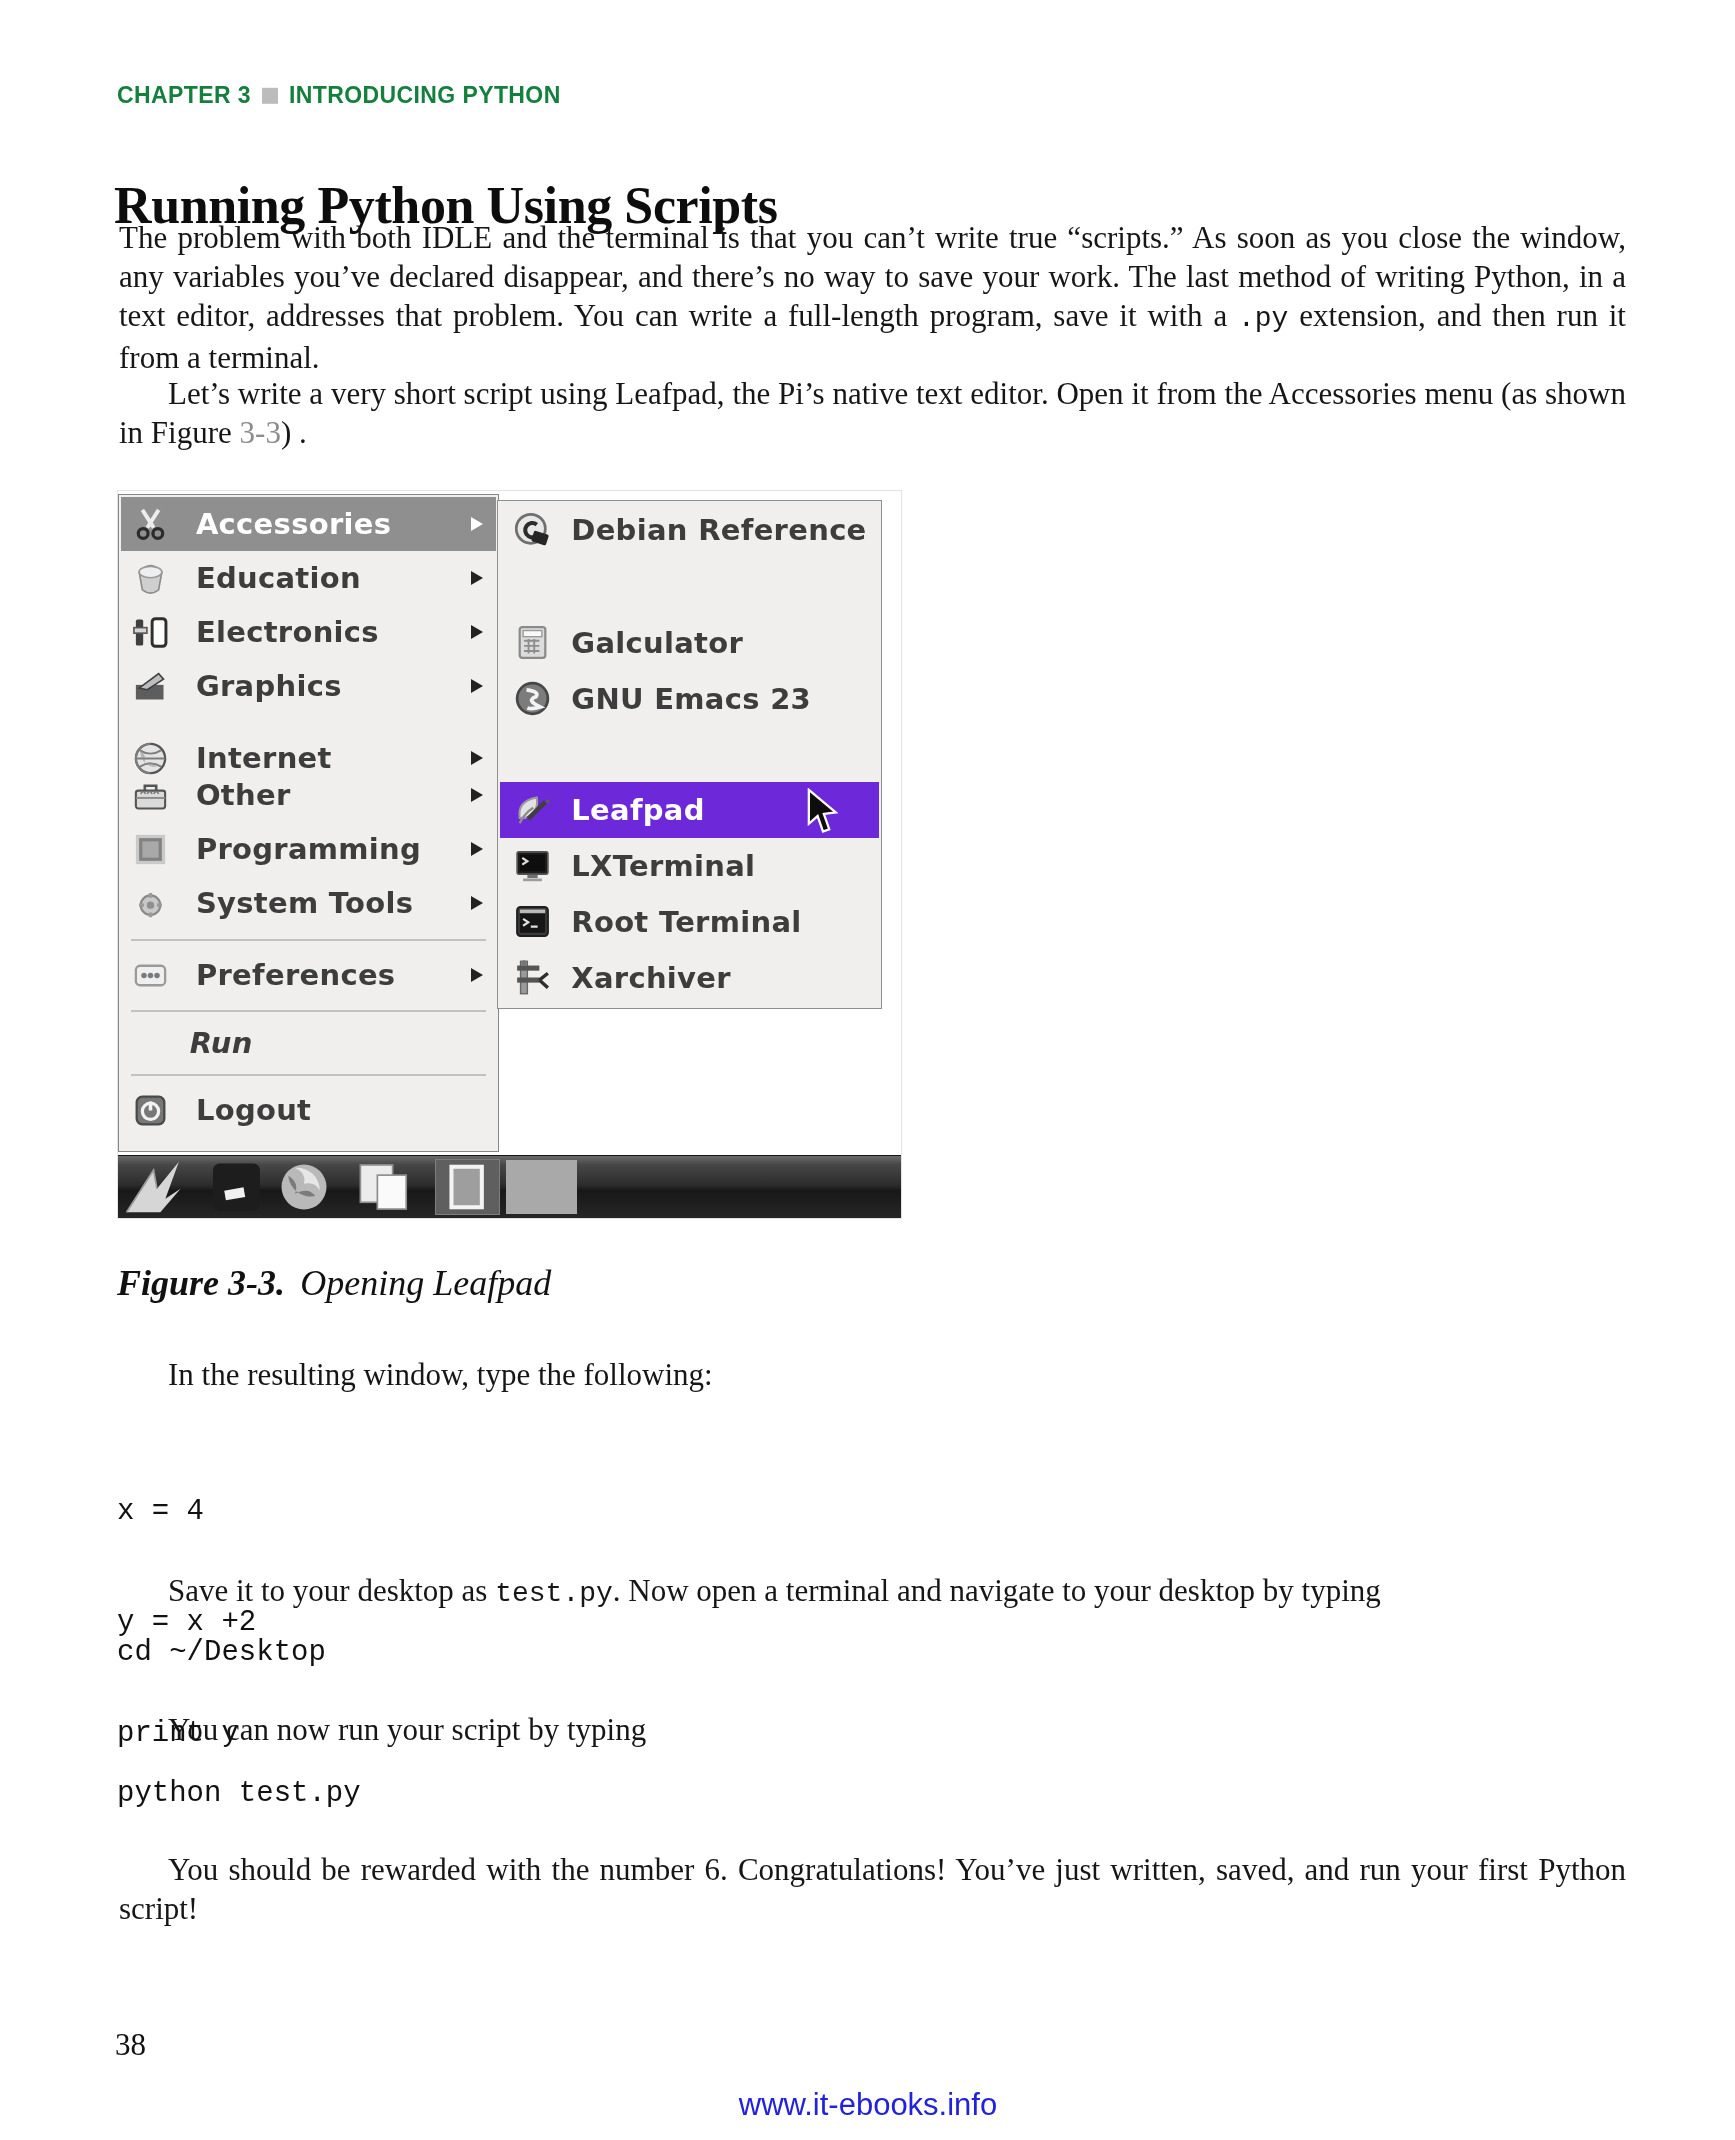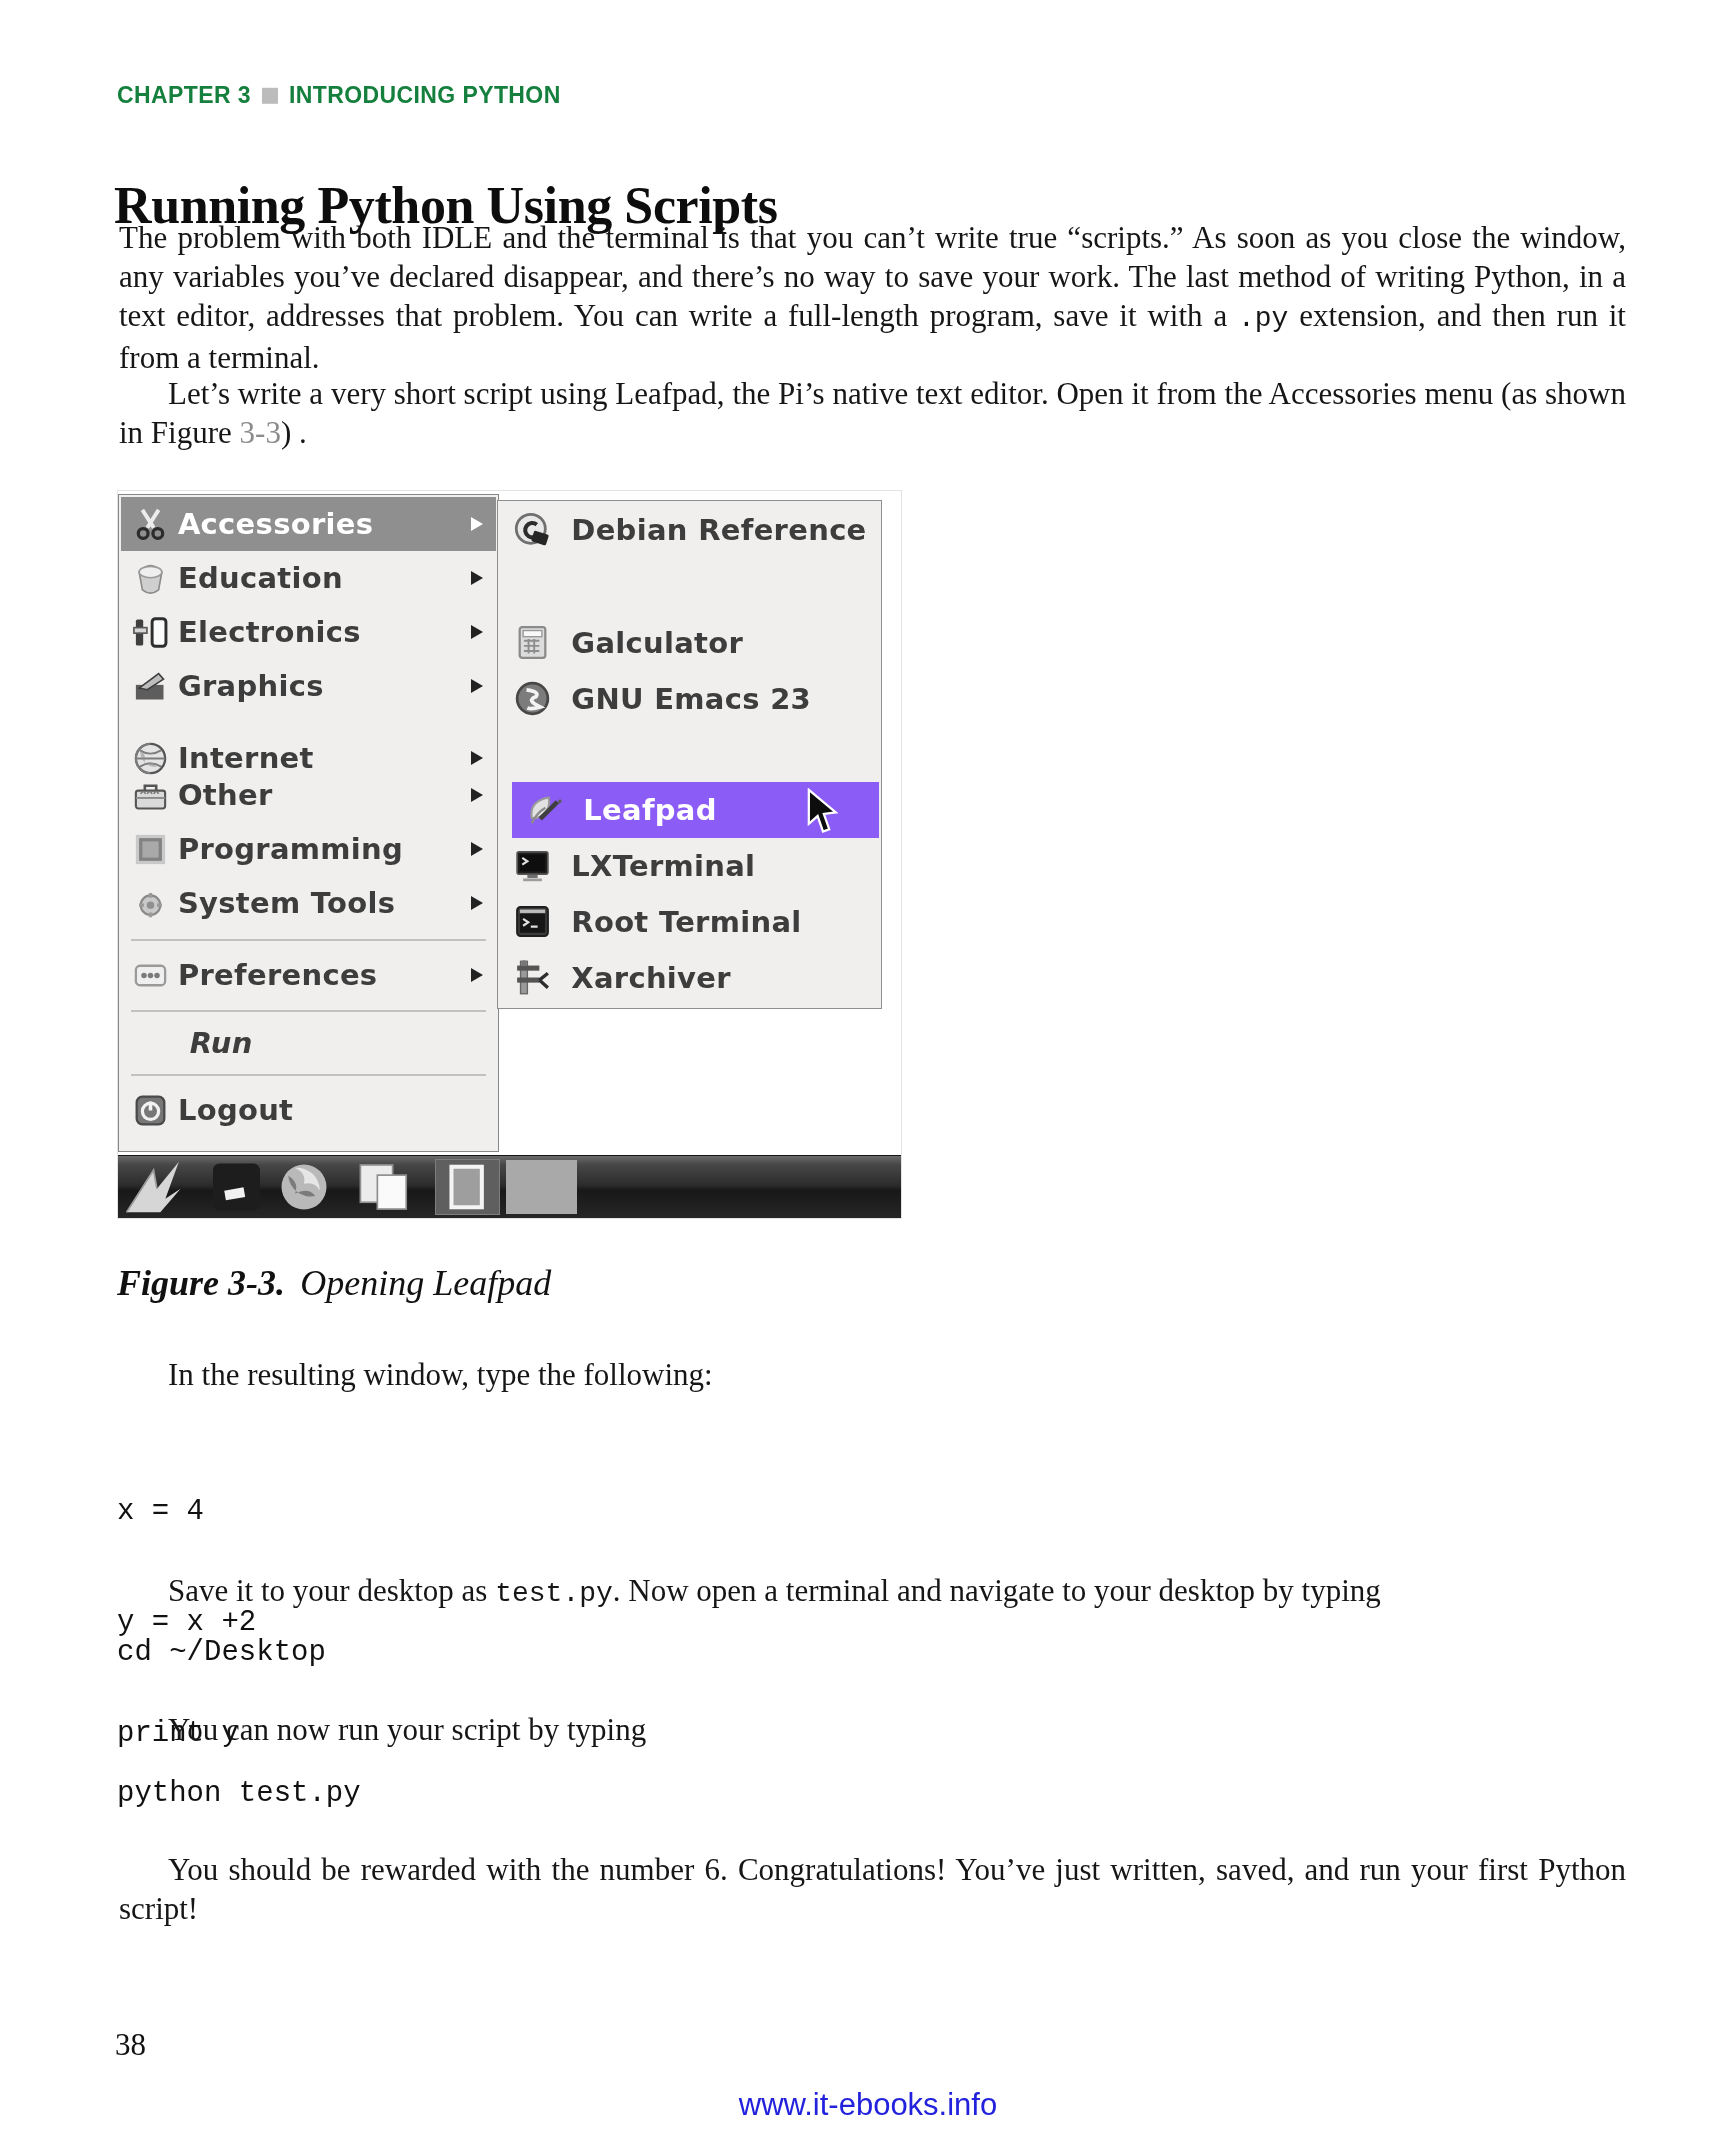--- a/index.html
+++ b/index.html
@@ -29,25 +29,25 @@
   .shot{position:absolute;left:117px;top:490px;width:783px;height:727px;margin:0;background:#fff;
         border:0.8px solid #e3e3e3;font-family:"DejaVu Sans",sans-serif;}
   .panel{position:absolute;background:#f0efed;border:1.7px solid #878787;box-sizing:border-box;}
   .menu-panel{left:0;top:3.4px;width:381px;height:658px;}
   .submenu-panel{left:379px;top:8.5px;width:385px;height:509px;border-color:#8f8f8f;}
 
   .mrow,.srow{position:absolute;left:1.7px;right:1.7px;display:flex;align-items:center;}
   .mrow{height:54px;}
   .srow{height:56px;}
   .hl{background:#8f8f8f;}
-  .srow.hl{background:#8b5cf6;margin-left:12px;}
+  .srow.hl{background:#6d28d9;}
   .mic{width:39px;height:39px;margin-left:10.2px;flex:none;}
   .sic{width:41px;height:41px;margin-left:12px;flex:none;}
   .mic svg,.sic svg{width:100%;height:100%;display:block;}
-  .mlabel{margin-left:8px;font-size:29px;font-weight:600;color:#3d3d3d;letter-spacing:0.3px;white-space:nowrap;}
+  .mlabel{margin-left:26px;font-size:29px;font-weight:600;color:#3d3d3d;letter-spacing:0.3px;white-space:nowrap;}
   .slabel{margin-left:18.6px;font-size:29px;font-weight:600;color:#3d3d3d;letter-spacing:0.3px;white-space:nowrap;}
   .hl .mlabel,.hl .slabel{color:#ffffff;}
   .noicon{margin-left:69px;font-style:italic;}
   .marrow{position:absolute;right:13.6px;width:0;height:0;border-left:12.7px solid #222;
           border-top:7.6px solid transparent;border-bottom:7.6px solid transparent;}
   .hl .marrow{border-left-color:#fff;}
   .msep{position:absolute;left:12px;right:12px;height:17px;}
   .msep::after{content:"";position:absolute;left:0;right:0;top:7.6px;height:1.7px;background:#c1c1c1;}
 
   

